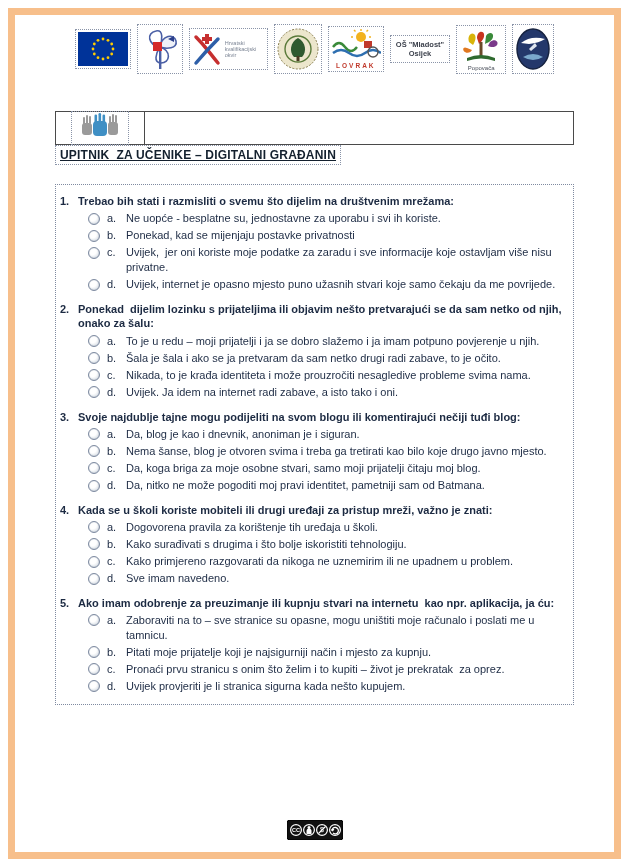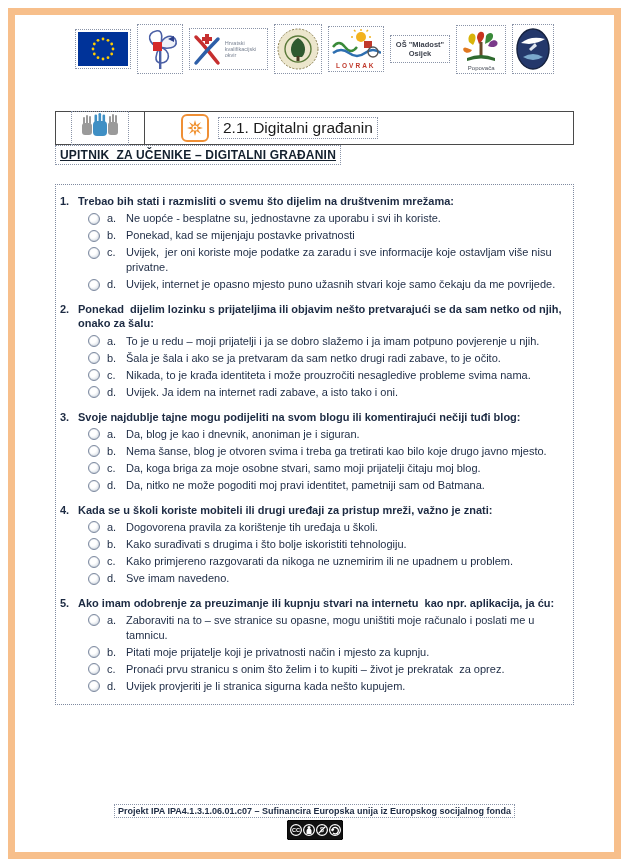--- a/index.html
+++ b/index.html
@@ -175,30 +175,20 @@
             </g>
             <g fill="#3f8fc4">
               <rect x="15" y="8" width="14" height="15" rx="4"></rect>
               <rect x="16.5" y="1.5" width="2.6" height="9" rx="1.3"></rect>
                 <rect x="20.5" y="0" width="2.6" height="10" rx="1.3"></rect>
                 <rect x="24.5" y="1.5" width="2.6" height="9" rx="1.3"></rect>
             </g>
           </svg>
         </div>
       </div>
-      <div class="hb-cell hb-mid">
-        <div class="star-chip">
-          <svg width="16" height="16" viewBox="0 0 16 16">
-            <path d="M8 0 L9.5 5 L14 2 L11 6.5 L16 8 L11 9.5 L14 14 L9.5 11 L8 16 L6.5 11 L2 14 L5 9.5 L0 8 L5 6.5 L2 2 L6.5 5 Z" fill="#f0912f"></path>
-            <circle cx="8" cy="8" r="2.6" fill="#ffffff"></circle>
-            <circle cx="8" cy="8" r="1.2" fill="#f0912f"></circle>
-          </svg>
-        </div>
-        <span class="module-title">2.1. Digitalni građanin</span>
-      </div>
     </div>
 
     <div>
       <span class="doc-title">UPITNIK  ZA UČENIKE – DIGITALNI GRAĐANIN</span>
     </div>
 
     <div class="questions-frame">
       <div id="questions-list">
   <div class="question">
     <div class="q-head">
@@ -323,40 +313,39 @@
     </div>
     <div class="opts">
       <div class="opt">
         <span class="radio"></span>
         <span class="opt-letter">a.</span>
         <span class="opt-text">Zaboraviti na to – sve stranice su opasne, mogu uništiti moje računalo i poslati me u tamnicu.</span>
       </div>
       <div class="opt">
         <span class="radio"></span>
         <span class="opt-letter">b.</span>
-        <span class="opt-text">Pitati moje prijatelje koji je privatnosti način i mjesto za kupnju.</span>
+        <span class="opt-text">Pitati moje prijatelje koji je najsigurniji način i mjesto za kupnju.</span>
       </div>
       <div class="opt">
         <span class="radio"></span>
         <span class="opt-letter">c.</span>
         <span class="opt-text">Pronaći prvu stranicu s onim što želim i to kupiti – život je prekratak  za oprez.</span>
       </div>
       <div class="opt">
         <span class="radio"></span>
         <span class="opt-letter">d.</span>
         <span class="opt-text">Uvijek provjeriti je li stranica sigurna kada nešto kupujem.</span>
       </div>
     </div>
   </div>
 </div>
     </div>
   </div>
 
   <div class="footer">
-    <span class="footer-line">Projekt IPA IPA4.1.3.1.06.01.c07 – Sufinancira Europska unija iz Europskog socijalnog fonda</span>
     <div class="cc-wrap">
       <svg width="56" height="20" viewBox="0 0 56 20">
         <rect x="0" y="0" width="56" height="20" rx="3" fill="#111111" stroke="#000"></rect>
         <circle cx="9" cy="10" r="5.4" fill="none" stroke="#ffffff" stroke-width="1.2"></circle>
         <text x="9" y="12.2" font-size="5.5" fill="#ffffff" text-anchor="middle" font-family="Liberation Sans, sans-serif" font-weight="bold">CC</text>
         <circle cx="22" cy="10" r="5.4" fill="none" stroke="#ffffff" stroke-width="1.2"></circle>
         <circle cx="22" cy="7.6" r="1.5" fill="#ffffff"></circle>
         <path d="M19.5 14 v-3 a2.5 2.5 0 0 1 5 0 v3 z" fill="#ffffff"></path>
         <circle cx="35" cy="10" r="5.4" fill="none" stroke="#ffffff" stroke-width="1.2"></circle>
         <text x="35" y="12.4" font-size="7" fill="#ffffff" text-anchor="middle" font-family="Liberation Sans, sans-serif">$</text>

